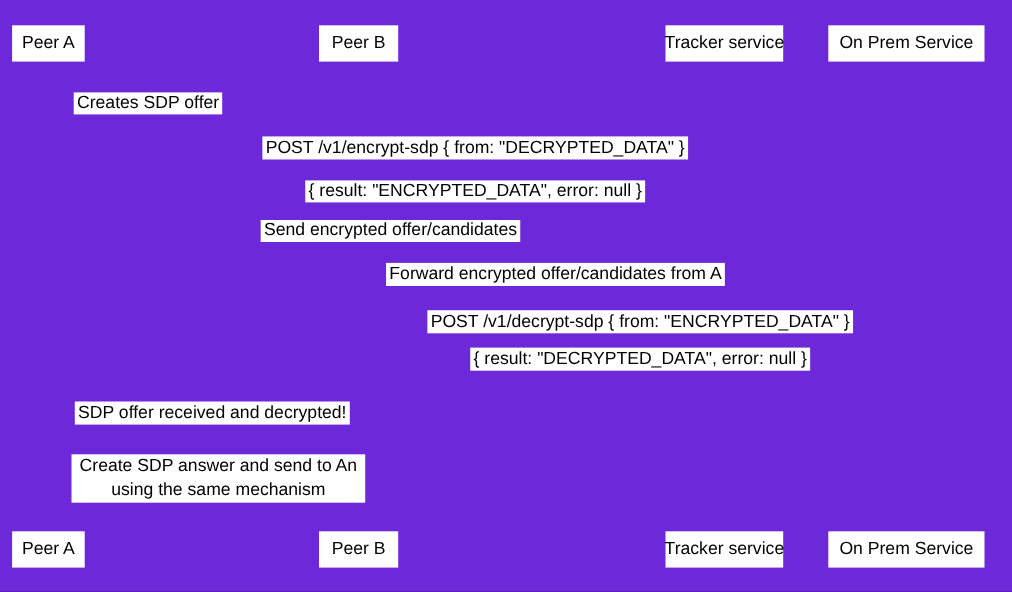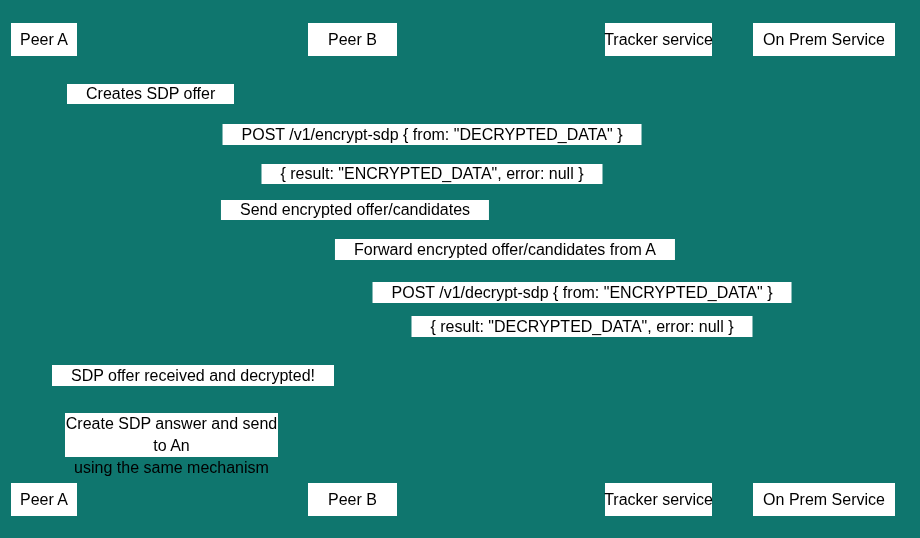--- a/index.html
+++ b/index.html
@@ -5,65 +5,65 @@
   html, body { margin: 0; padding: 0; }
   body {
     width: 920px; height: 538px;
     background: #000000;
     font-family: "Liberation Sans", sans-serif;
     overflow: hidden;
   }
   .diagram {
     position: relative;
     width: 920px; height: 538px;
-    background: #0f766e;
+    background: #6d28d9;
   }
   .participant {
     position: absolute;
     height: 33px;
     background: #ffffff;
     color: #000000;
     display: flex;
     align-items: center;
     justify-content: center;
     font-size: 16px;
     white-space: nowrap;
   }
   .row-top    { top: 23px; }
   .row-bottom { top: 483px; }
   .p-peer-a  { left: 11px;  width: 66px; }
-  .p-peer-b  { left: 308px; width: 89px; }
+  .p-peer-b  { left: 290px; width: 72px; }
   .p-tracker { left: 605px; width: 107px; }
   .p-onprem  { left: 753px; width: 142px; }
 
   .msg {
     position: absolute;
     background: #ffffff;
     color: #000000;
     font-size: 16px;
     line-height: 21px;
     height: 21px;
     white-space: nowrap;
-    padding: 0 19px;
+    padding: 0 3px;
     transform: translateX(-50%);
   }
   .m-self { transform: none; }
   .m1 { left: 67px;  top: 84px;  height: 20px; line-height: 20px; }
   .m2 { left: 432px; top: 124px; }
   .m3 { left: 432px; top: 164px; height: 20px; line-height: 20px; }
   .m4 { left: 355px; top: 200px; height: 20px; line-height: 20px; }
   .m5 { left: 505px; top: 239px; }
   .m6 { left: 582px; top: 282px; }
   .m7 { left: 582px; top: 316px; }
   .m8 { left: 193px; top: 365px; }
 
   .note {
     position: absolute;
     left: 65px; top: 413px;
-    width: 213px; height: 44px;
+    width: 267px; height: 44px;
     background: #ffffff;
     color: #000000;
     font-size: 16px;
     line-height: 22px;
     text-align: center;
   }
 </style>
 </head>
 <body>
 

